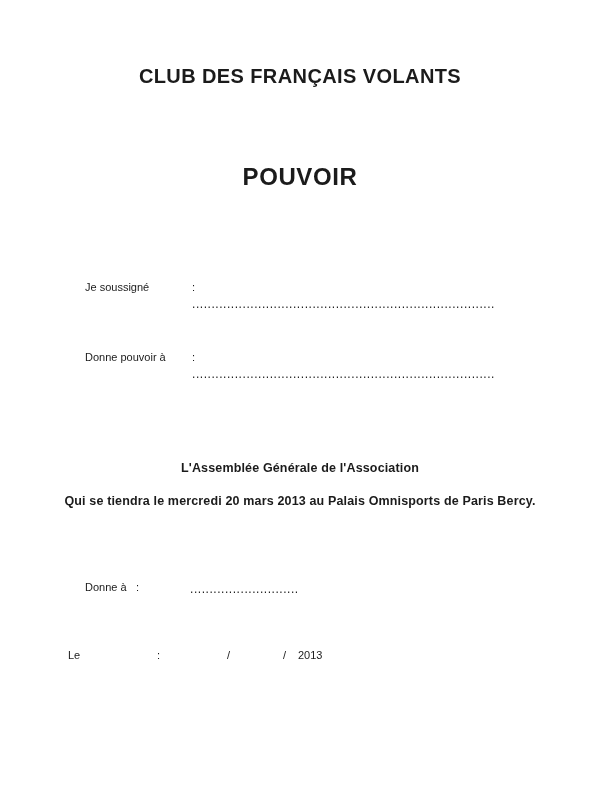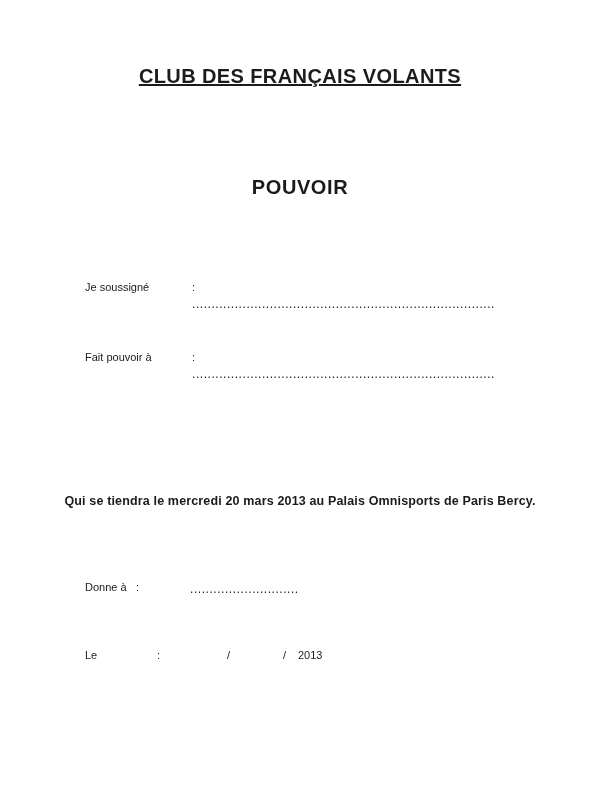--- a/index.html
+++ b/index.html
@@ -21,25 +21,24 @@
     left: 0;
     width: 600px;
     text-align: center;
   }
   .club-title {
     top: 63px;
     font-size: 20px;
     font-weight: bold;
     line-height: 26px;
     letter-spacing: 0.4px;
-    text-decoration: underline;
   }
   .doc-title {
-    top: 176px;
-    font-size: 20px;
+    top: 163px;
+    font-size: 24px;
     font-weight: bold;
     letter-spacing: 0.6px;
   }
   .body-text {
     font-size: 11px;
     line-height: 15px;
     white-space: nowrap;
   }
   .bold-center {
     font-size: 12.5px;
@@ -65,31 +64,32 @@
   <div class="abs center-block club-title">
     <div>CLUB DES FRANÇAIS VOLANTS</div>
   </div>
 
   <div class="abs center-block doc-title">POUVOIR</div>
 
   <div class="abs body-text" style="left:85px; top:280px;">Je soussigné</div>
   <div class="abs body-text" style="left:192px; top:280px;">:</div>
   <div class="abs dots fill-long" style="left:192px; top:297px;">.....................................................................................</div>
 
-  <div class="abs body-text" style="left:85px; top:350px;">Fait pouvoir à</div>
+  <div class="abs body-text" style="left:85px; top:350px;">Donne pouvoir à</div>
   <div class="abs body-text" style="left:192px; top:350px;">:</div>
   <div class="abs dots fill-long" style="left:192px; top:367px;">.....................................................................................</div>
 
 
+  <div class="abs center-block bold-center" style="top:461px;">L'Assemblée Générale de l'Association</div>
 
   <div class="abs center-block bold-center" style="top:494px;">Qui se tiendra le mercredi 20 mars 2013 au Palais Omnisports de Paris Bercy.</div>
 
   <div class="abs body-text" style="left:85px; top:580px;">Donne à</div>
   <div class="abs body-text" style="left:136px; top:580px;">:</div>
   <div class="abs dots fill-short" style="left:190px; top:582px;">.....................................</div>
 
-  <div class="abs body-text" style="left:85px; top:648px;">Le</div>
+  <div class="abs body-text" style="left:68px; top:648px;">Le</div>
   <div class="abs body-text" style="left:157px; top:648px;">:</div>
   <div class="abs body-text" style="left:227px; top:648px;">/</div>
   <div class="abs body-text" style="left:283px; top:648px;">/</div>
   <div class="abs body-text" style="left:298px; top:648px;">2013</div>
 
 </div>
 
 </body></html>

